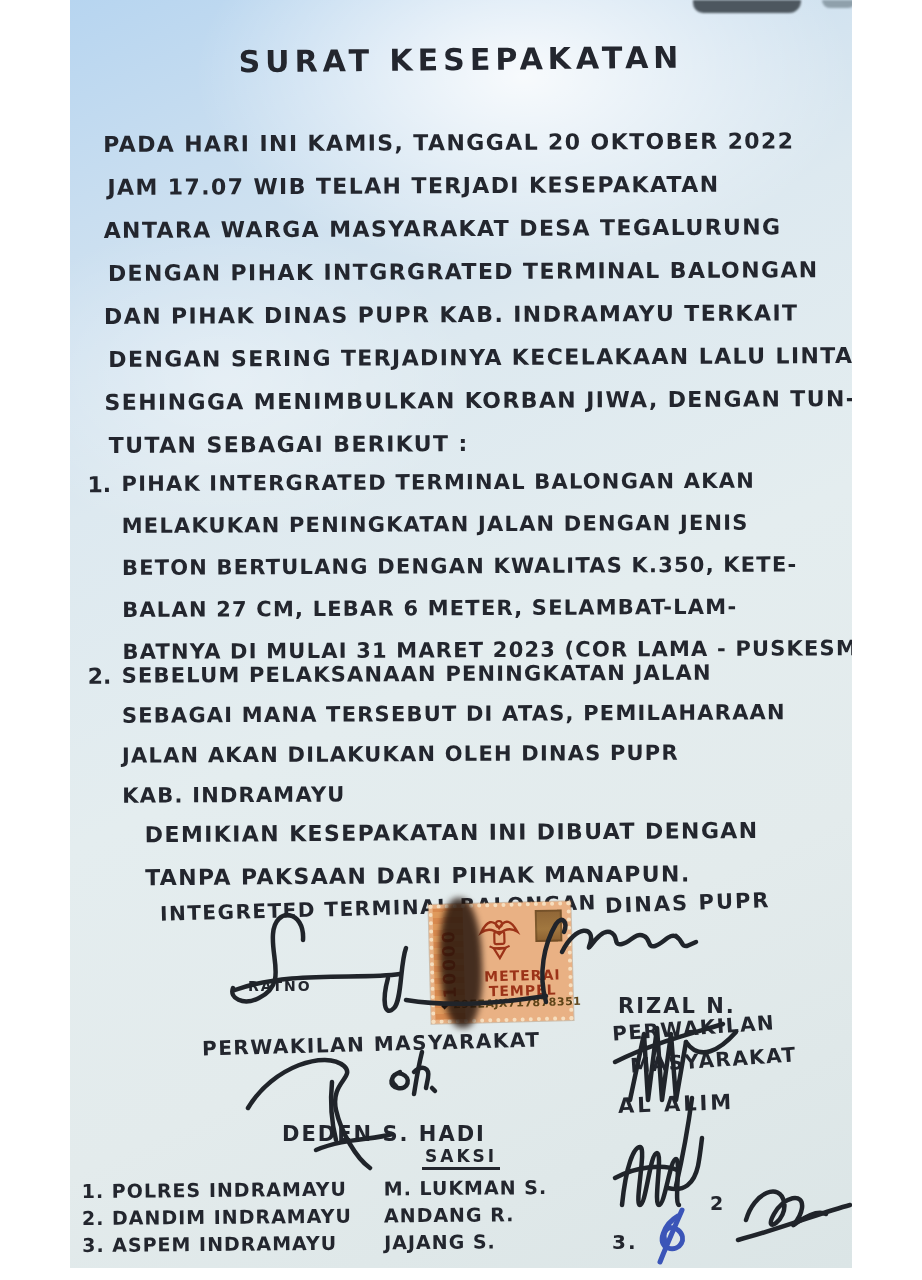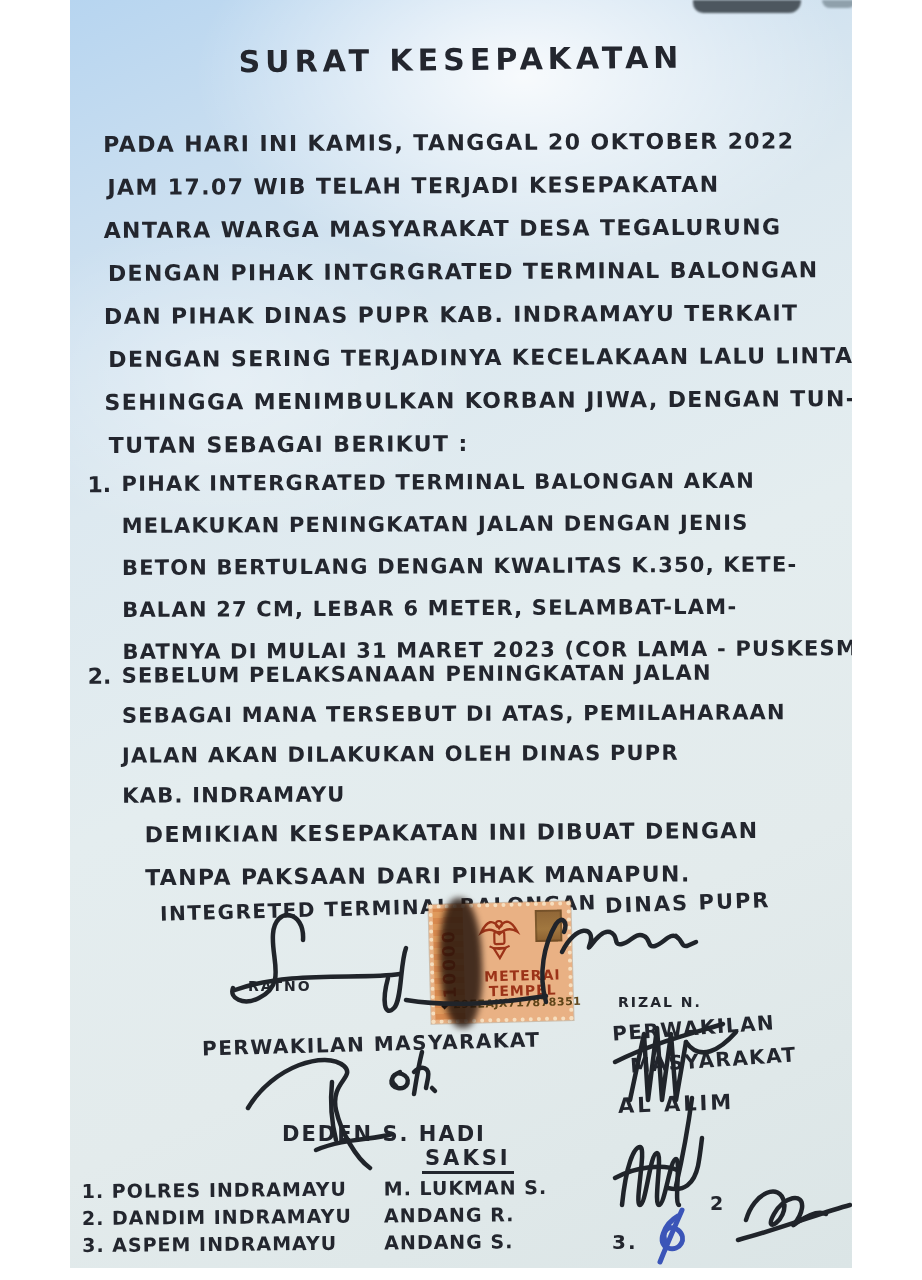--- a/index.html
+++ b/index.html
@@ -135,21 +135,21 @@
     </div>
 
     <div class="closing hand">
       <div class="line">DEMIKIAN KESEPAKATAN INI DIBUAT DENGAN</div>
       <div class="line">TANPA PAKSAAN DARI PIHAK MANAPUN.</div>
     </div>
 
     <div class="lbl hand" style="left:90px; top:896px; font-size:20px; letter-spacing:1.5px; transform:rotate(-1.5deg);">INTEGRETED TERMINAL BALONGAN</div>
     <div class="lbl hand" style="left:535px; top:891px; font-size:21px; letter-spacing:2px; transform:rotate(-2deg);">DINAS PUPR</div>
     <div class="lbl hand" style="left:178px; top:978px; font-size:14px; letter-spacing:2px;">RATNO</div>
-    <div class="lbl hand" style="left:548px; top:994px; font-size:14px; letter-spacing:2px;">RIZAL N.</div>
+    <div class="lbl hand" style="left:548px; top:994px; font-size:21px; letter-spacing:2px;">RIZAL N.</div>
     <div class="lbl hand" style="left:132px; top:1032px; font-size:20px; letter-spacing:1.5px; transform:rotate(-1.5deg);">PERWAKILAN MASYARAKAT</div>
     <div class="lbl hand" style="left:542px; top:1016px; font-size:20px; letter-spacing:1.5px; transform:rotate(-4deg);">PERWAKILAN</div>
     <div class="lbl hand" style="left:560px; top:1048px; font-size:20px; letter-spacing:1.5px; transform:rotate(-4deg);">MASYARAKAT</div>
     <div class="lbl hand" style="left:212px; top:1122px; font-size:21px; letter-spacing:2px;">DEDEN S. HADI</div>
     <div class="lbl hand" style="left:548px; top:1092px; font-size:21px; letter-spacing:3px; transform:rotate(-2deg);">AL ALIM</div>
 
     <div class="stamp">
       <div class="stamp-band">
         <span class="stamp-denom">10000</span>
       </div>
@@ -163,37 +163,37 @@
       </svg>
       <div class="stamp-text">
         <div>METERAI</div>
         <div>TEMPEL</div>
       </div>
       <span class="stamp-dot">◆</span>
       <div class="stamp-serial">29EEAJX717878351</div>
     </div>
     <div class="stamp-smudge"></div>
 
-    <div class="lbl hand saksi" style="left:352px; top:1146px; font-size:21px; letter-spacing:3px;">SAKSI</div>
+    <div class="lbl hand saksi" style="left:352px; top:1146px; font-size:17px; letter-spacing:3px;">SAKSI</div>
 
     <div class="witness hand">
       <div class="wrow">
         <span class="wnum">1.</span>
         <span class="worg">POLRES INDRAMAYU</span>
         <span class="wname">M. LUKMAN S.</span>
       </div>
       <div class="wrow">
         <span class="wnum">2.</span>
         <span class="worg">DANDIM INDRAMAYU</span>
         <span class="wname">ANDANG R.</span>
       </div>
       <div class="wrow">
         <span class="wnum">3.</span>
         <span class="worg">ASPEM INDRAMAYU</span>
-        <span class="wname">ANDANG S.</span>
+        <span class="wname">JAJANG S.</span>
       </div>
     </div>
 
     <div class="lbl hand" style="left:640px; top:1192px; font-size:19px;">2</div>
     <div class="lbl hand" style="left:542px; top:1230px; font-size:20px; letter-spacing:2px;">3.</div>
 
     <svg class="sigsvg" viewBox="0 0 782 1268">
       <g fill="none" stroke="#20242a" stroke-width="4.5" stroke-linecap="round" stroke-linejoin="round">
 
         <g>

